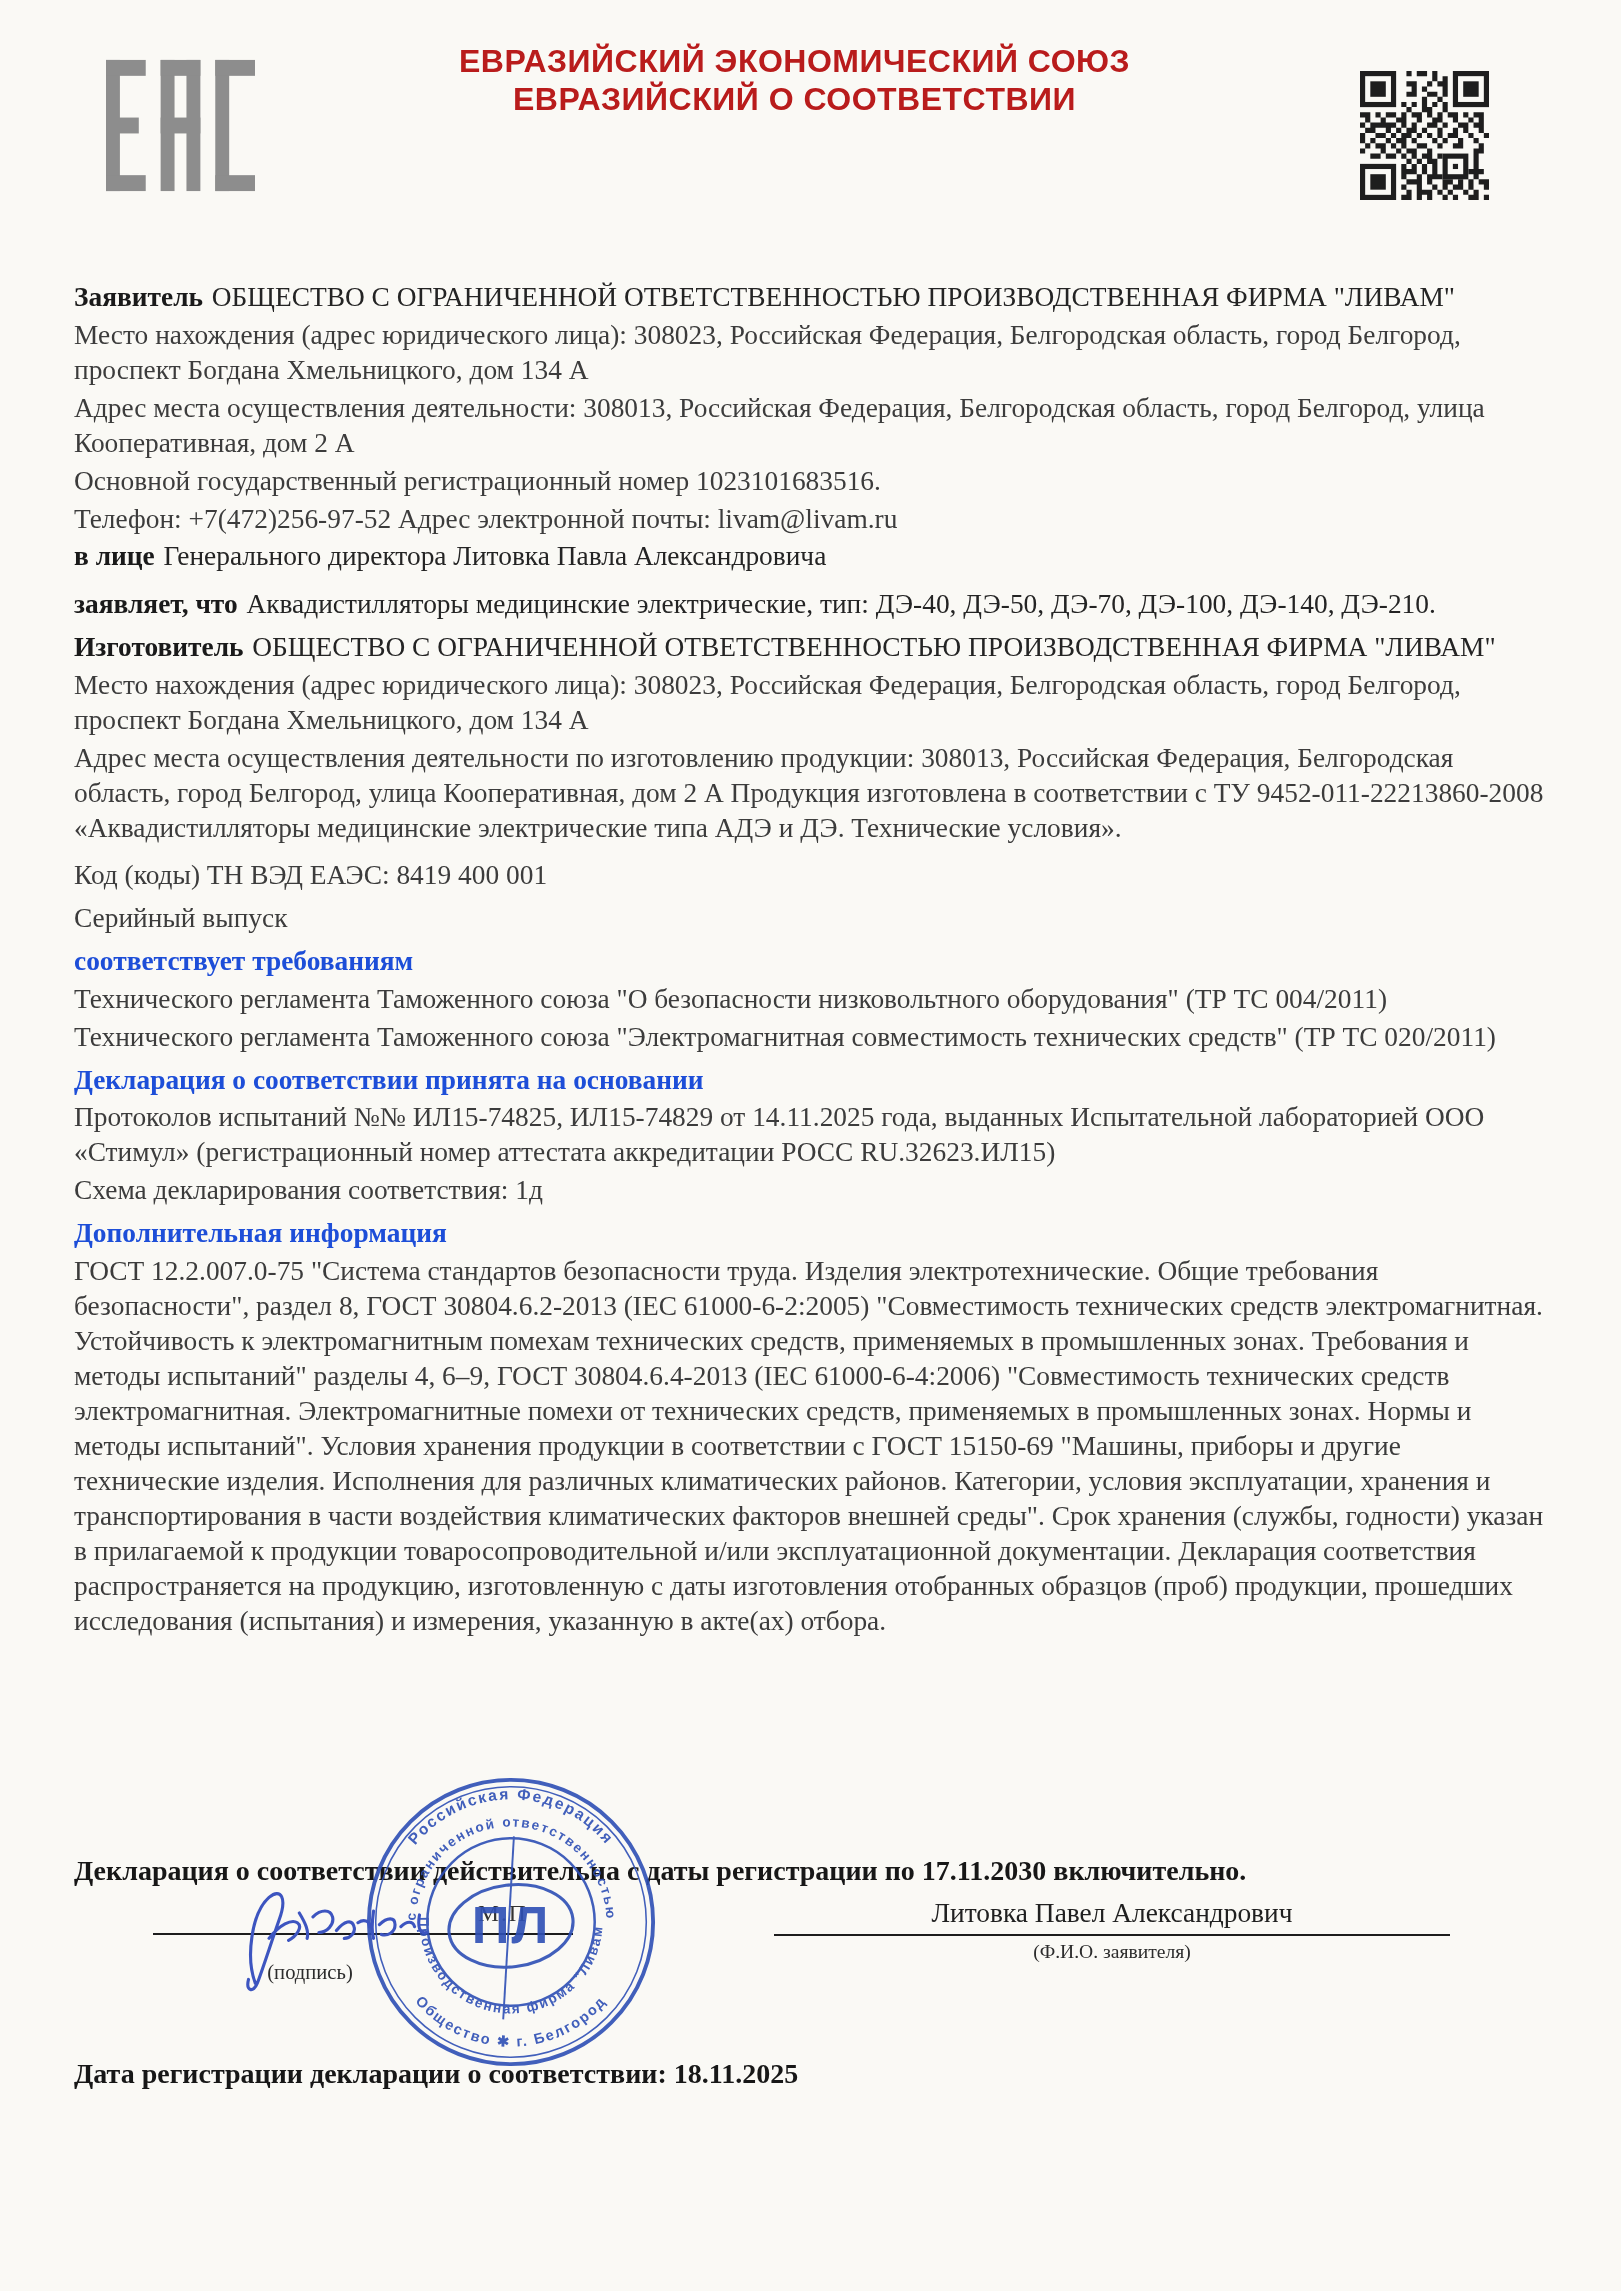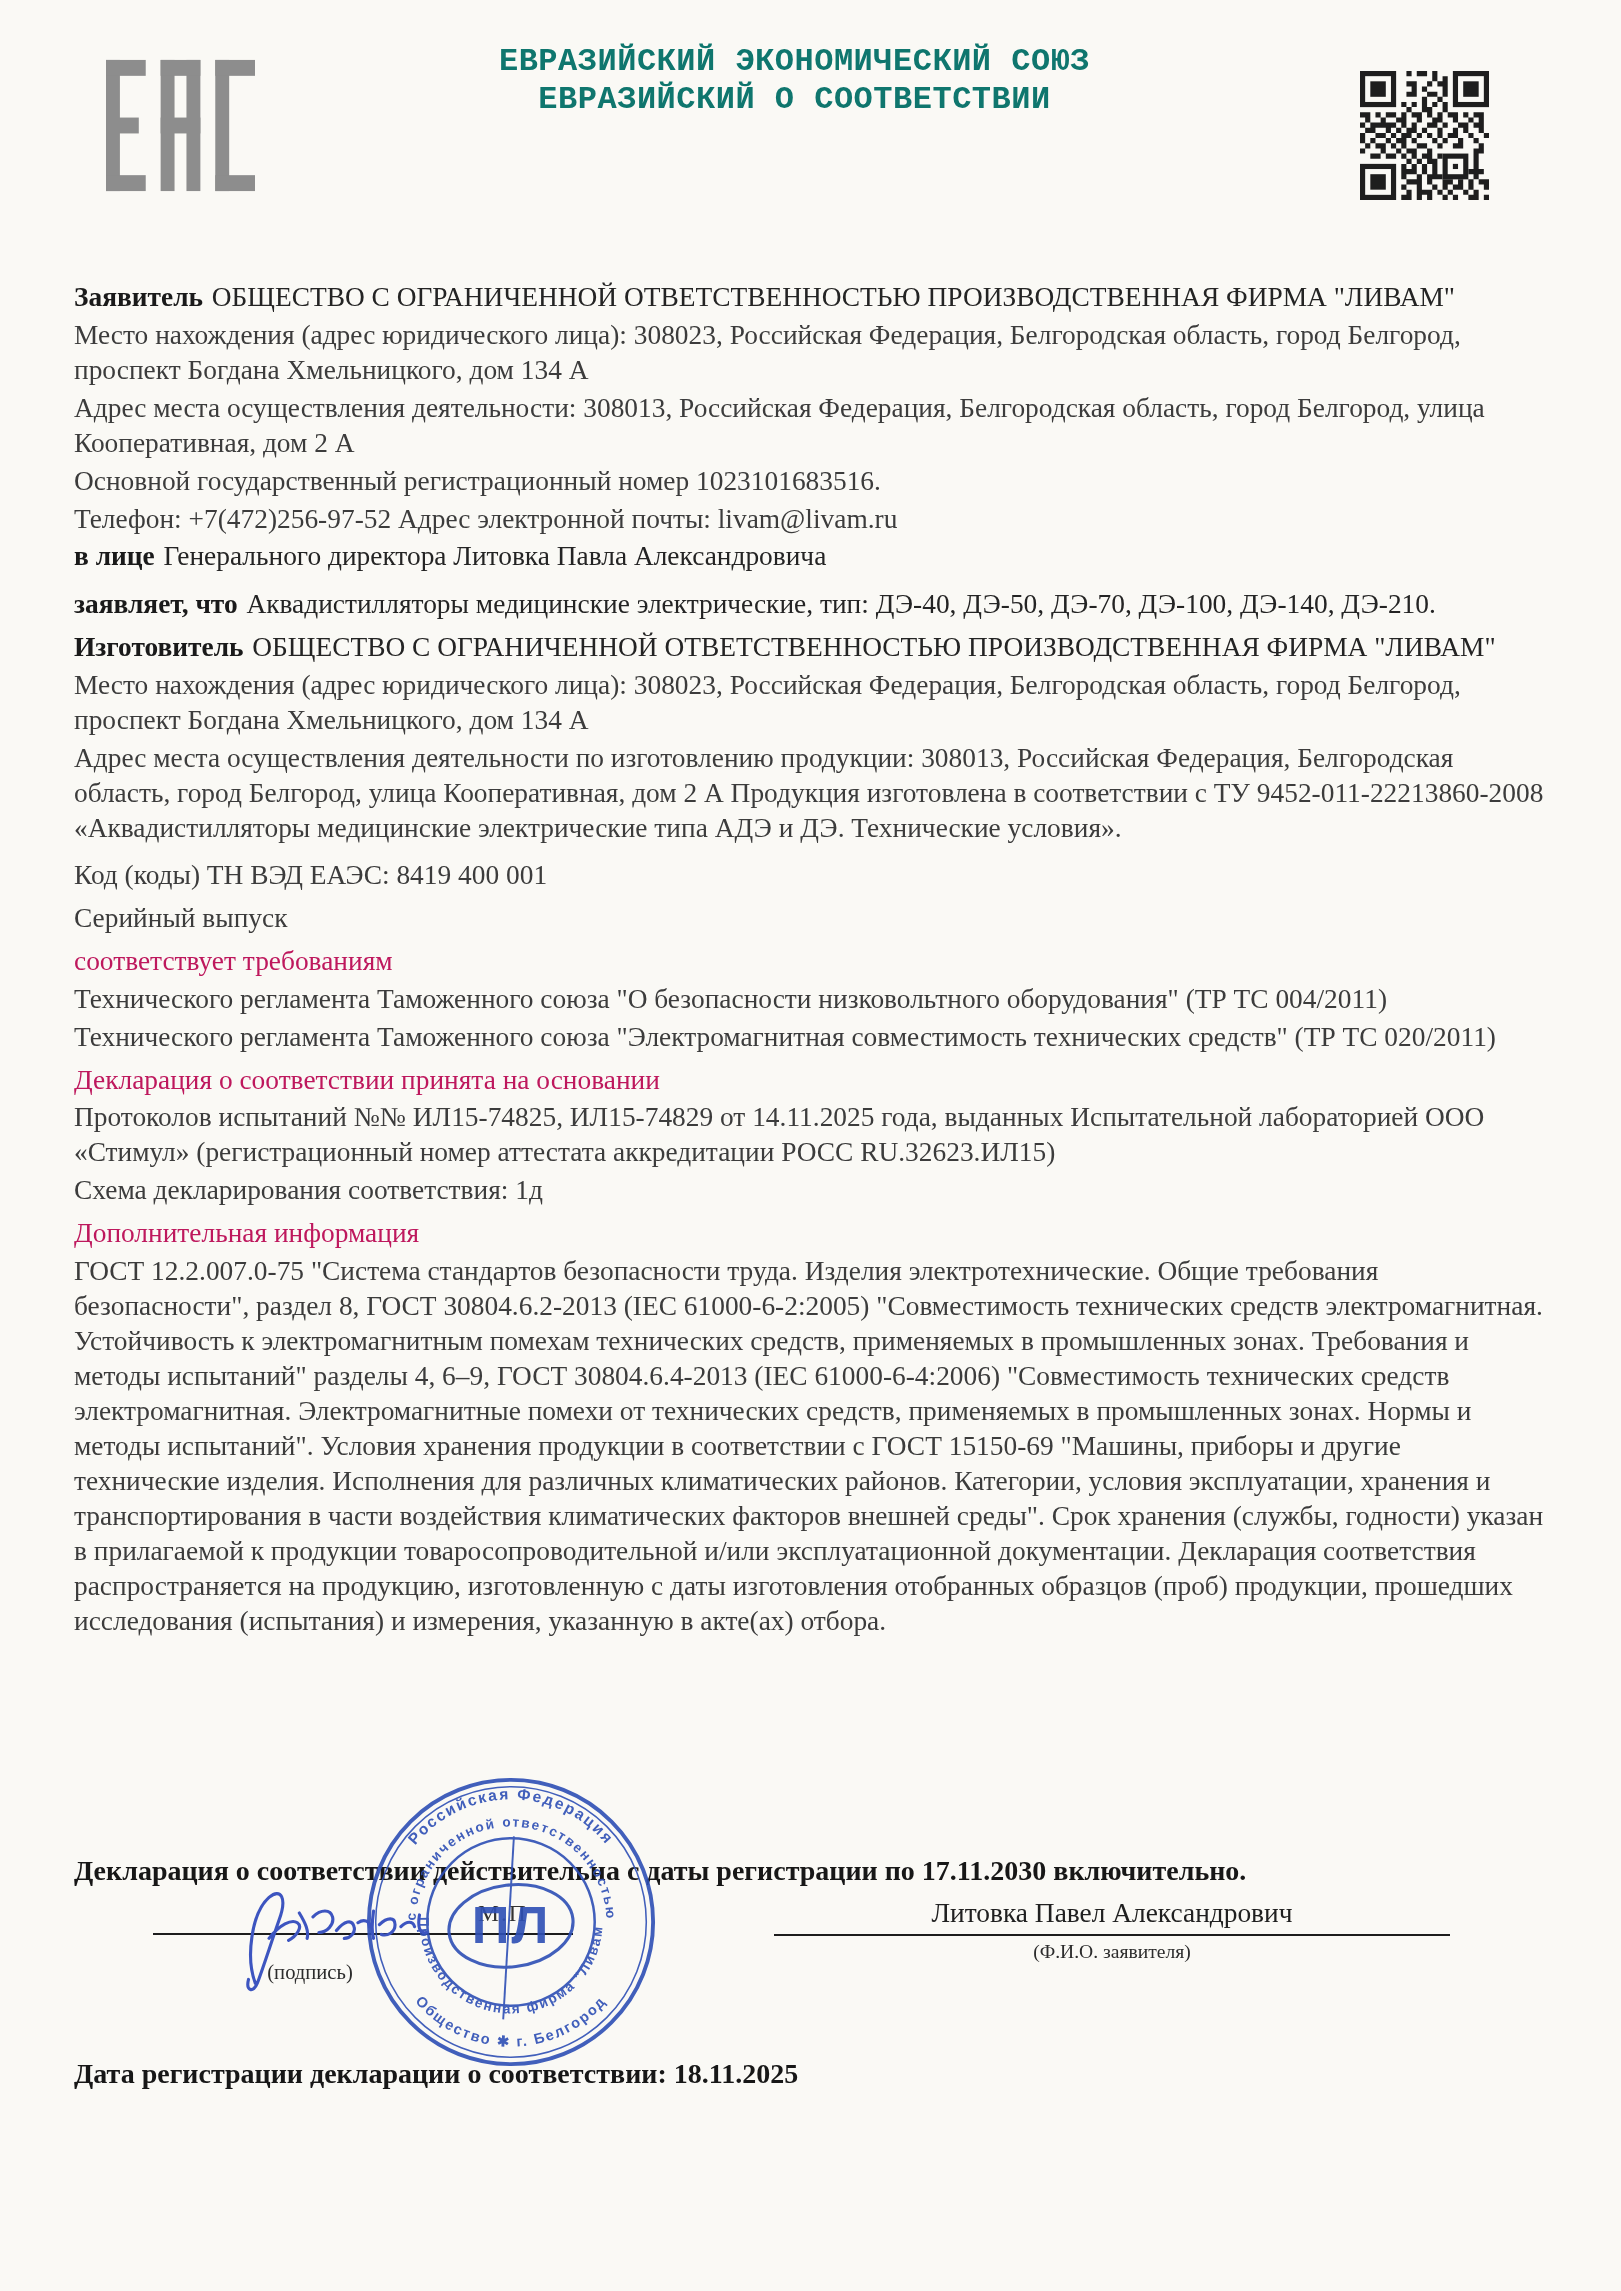--- a/index.html
+++ b/index.html
@@ -11,37 +11,37 @@
     background:#faf9f5;
     font-family:"Liberation Serif", serif;
     color:#242424;
     overflow:hidden;
   }
   
   .eac-mark{position:absolute;left:106px;top:59px;width:149px;height:133px;}
   .doc-title{
     position:absolute;left:265px;top:43px;width:1059px;
     text-align:center;
-    font-family:Liberation Mono, monospace;
-    font-weight:bold;font-size:32px;line-height:1.18;color:#0f766e;
+    font-family:Liberation Sans, sans-serif;
+    font-weight:bold;font-size:32px;line-height:1.18;color:#b91c1c;
     letter-spacing:0.5px;
   }
   .qr{position:absolute;left:1360px;top:71px;width:129px;height:129px;}
   .qr path,.qr rect{fill:#1e1e1e;}
   .qr rect.w{fill:#faf9f5;}
   
   .doc-body{
     position:absolute;left:74px;top:280px;width:1478px;
     font-size:27.4px;line-height:35px;
   }
   .doc-body p{margin:0 0 2.9px 0;}
   .lead{font-weight:bold;color:#1a1a1a;margin-right:8.8px;}
   .gap-s{margin-top:7.8px !important;}
   .gap-m{margin-top:12.7px !important;}
-  .bold-head{font-weight:normal;color:#be185d;}
+  .bold-head{font-weight:bold;color:#1d4ed8;}
   .faded{color:#3c3c3c;}
   
   .validity{
     position:absolute;left:74px;top:1855px;width:1478px;
     font-size:28px;font-weight:bold;color:#171717;
   }
   .sig-line{position:absolute;left:153px;top:1933px;width:420px;border-top:2px solid #1d1d1d;}
   .sig-caption{position:absolute;left:212px;top:1941px;width:196px;text-align:center;font-size:20.6px;color:#2c2c2c;margin-top:20px;}
   .fio-name{position:absolute;left:774px;top:1898px;width:676px;text-align:center;font-size:27.4px;color:#202020;}
   .fio-line{position:absolute;left:774px;top:1934px;width:676px;border-top:2px solid #1d1d1d;}

